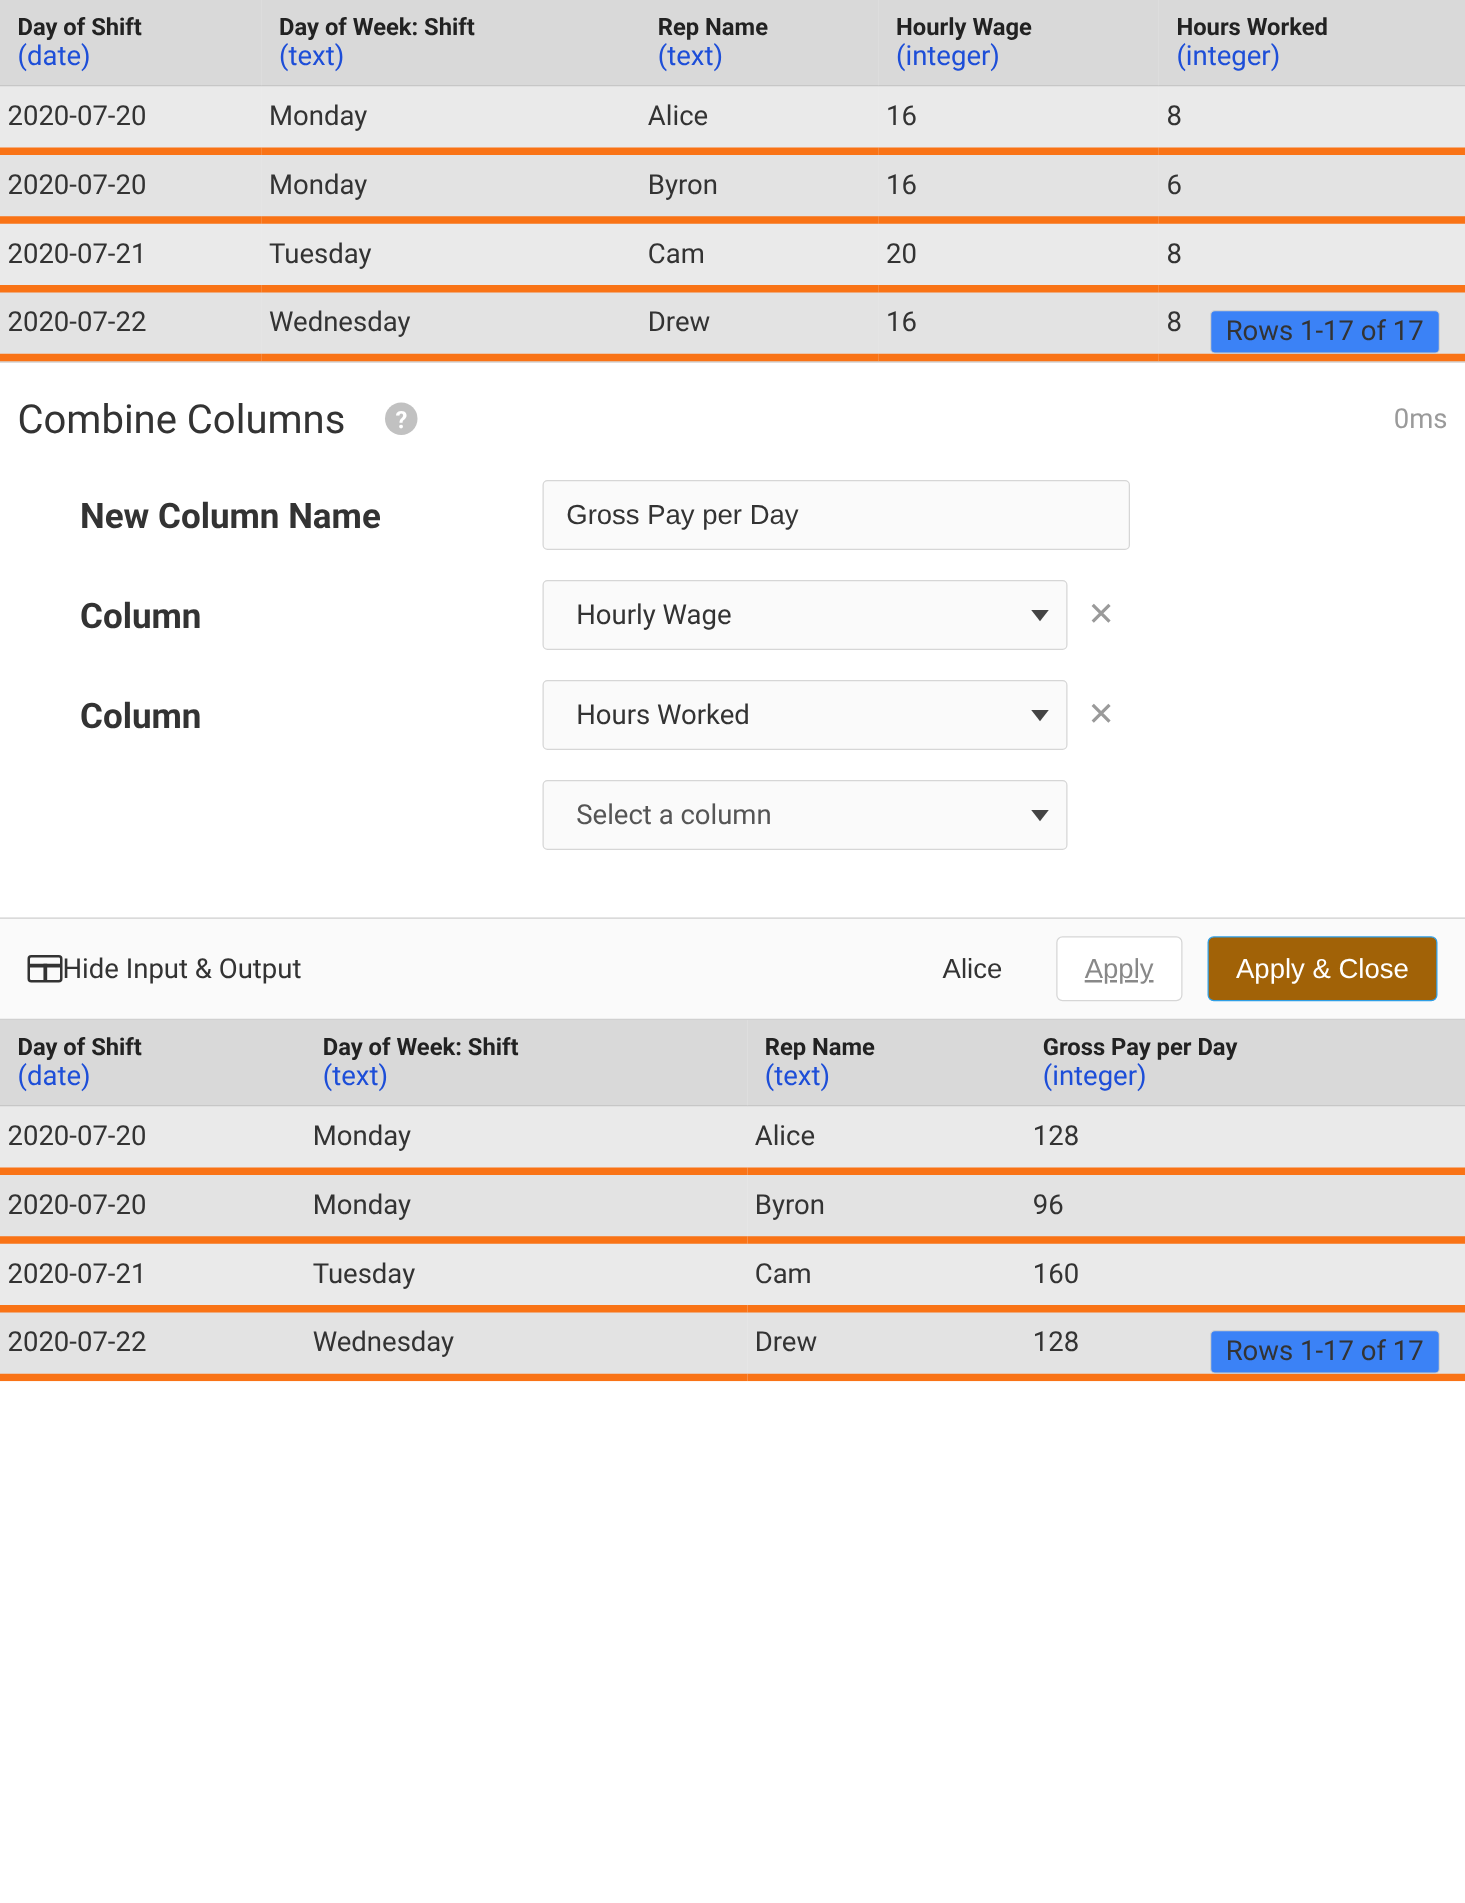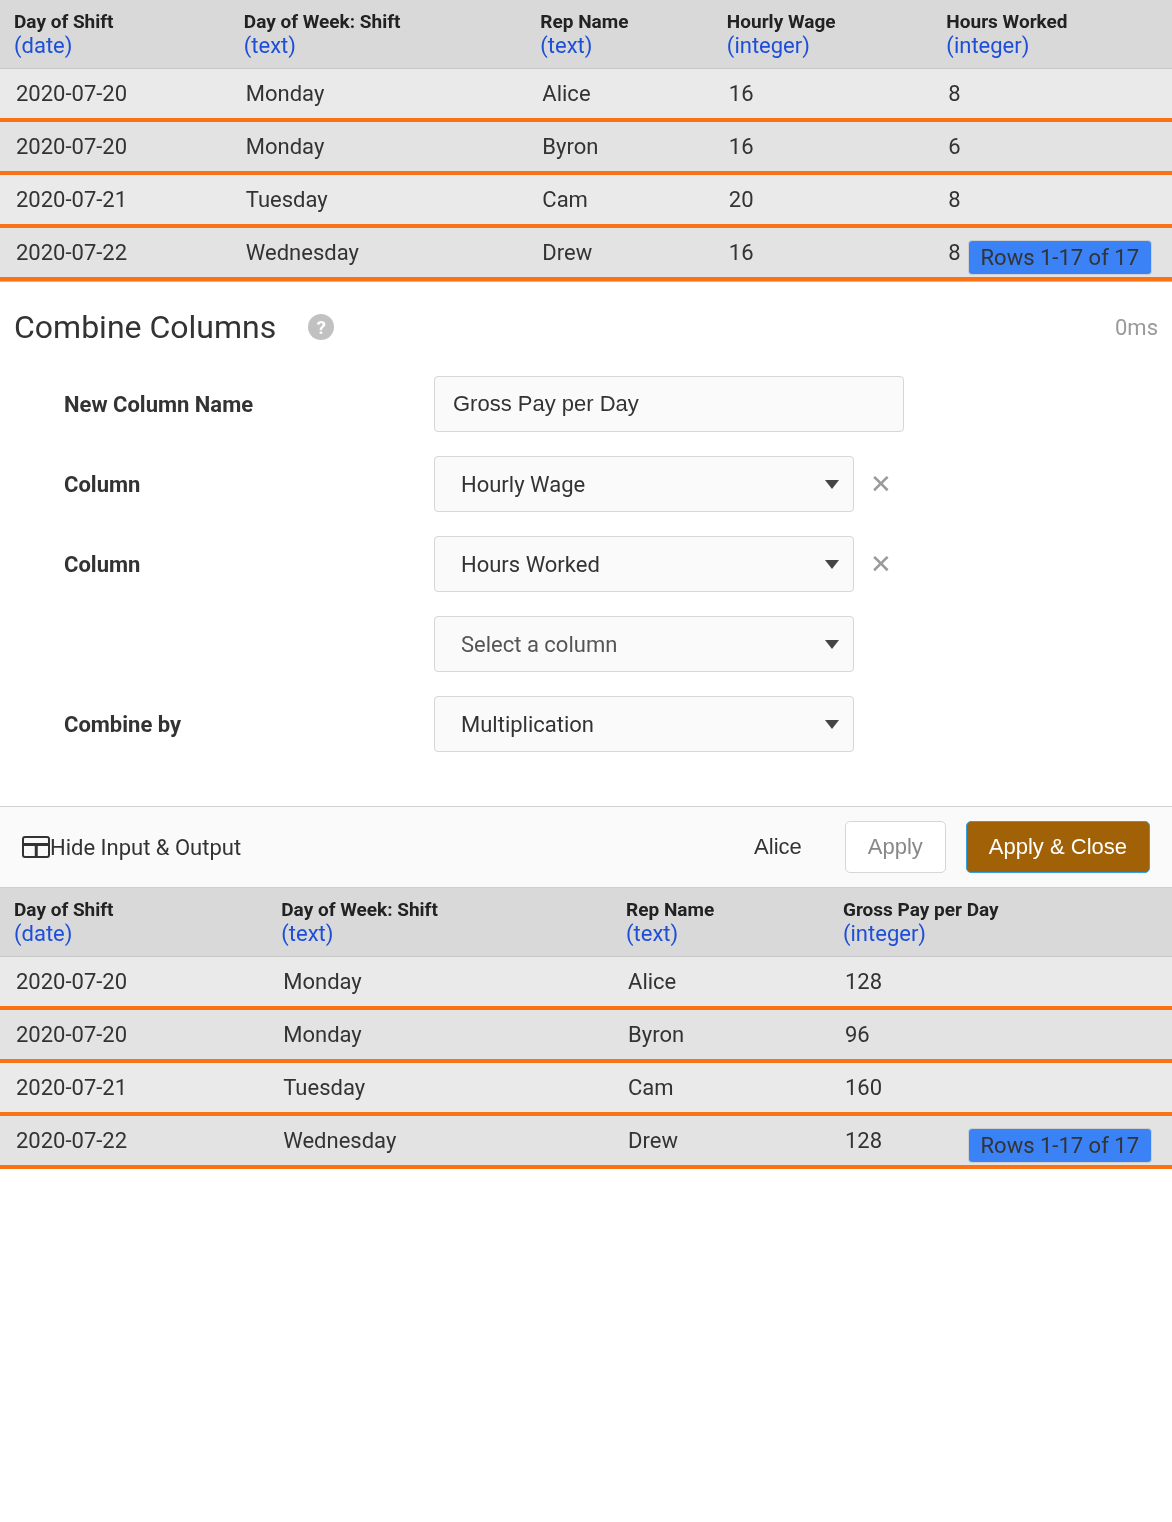--- a/index.html
+++ b/index.html
@@ -29,24 +29,24 @@
   .data-table thead th .col-title {
     font-weight: 700;
     font-size: 19px;
     color: #222;
   }
   .data-table thead th .col-type {
     font-size: 22px;
     color: #1d4ed8;
   }
   .data-table tbody td {
-    padding: 12px 16px;
-    font-size: 22px;
-    color: #333;
-    border-bottom: 4px solid #f97316;
+    padding: 12px 6px;
+    font-size: 22px;
+    color: #333;
+    border-bottom: 6px solid #f97316;
     background: #eaeaea;
   }
   .data-table tbody tr:nth-child(even) td {
     background: #e3e3e3;
   }
   .table-wrap {
     position: relative;
     border-bottom: 1px solid #bcbcbc;
   }
   .rows-badge {
@@ -101,21 +101,21 @@
   }
   .form-row {
     display: flex;
     align-items: center;
     margin-bottom: 24px;
   }
   .form-label {
     width: 370px;
     flex-shrink: 0;
     font-weight: 700;
-    font-size: 22px;
+    font-size: 28px;
     color: #333;
   }
   .text-input {
     flex: 1;
     max-width: 470px;
     height: 56px;
     border: 1px solid #d6d6d6;
     background: #fafafa;
     border-radius: 4px;
     padding: 0 18px;
@@ -224,20 +224,21 @@
     border: 1px solid transparent;
     background: transparent;
   }
   .btn-cancel {
     color: #333;
   }
   .btn-apply {
     border: 1px solid #d6d6d6;
     background: #fff;
     color: #888;
+    text-decoration: underline;
   }
   .btn-primary {
     background: #a16207;
     color: #fff;
     border: 1px solid #2f9fe6;
   }
 </style>
 </head>
 <body>
 
@@ -343,30 +344,20 @@
       <div class="form-label"></div>
       <div class="select-row">
         <div class="select-like full">
           <span style="color:#555;">Select a column</span>
           <span class="caret"></span>
         </div>
         <span style="width:26px;"></span>
       </div>
     </div>
 
-    <div class="form-row" style="margin-top:20px;">
-      <div class="form-label">Combine by</div>
-      <div class="select-row">
-        <div class="select-like full">
-          <span>Multiplication</span>
-          <span class="caret"></span>
-        </div>
-        <span style="width:26px;"></span>
-      </div>
-    </div>
 
 
   </div>
 </div>
 
 <div class="action-bar">
   <div class="action-left">
     <span class="table-icon"></span>
     <span>Hide Input &amp; Output</span>
   </div>

